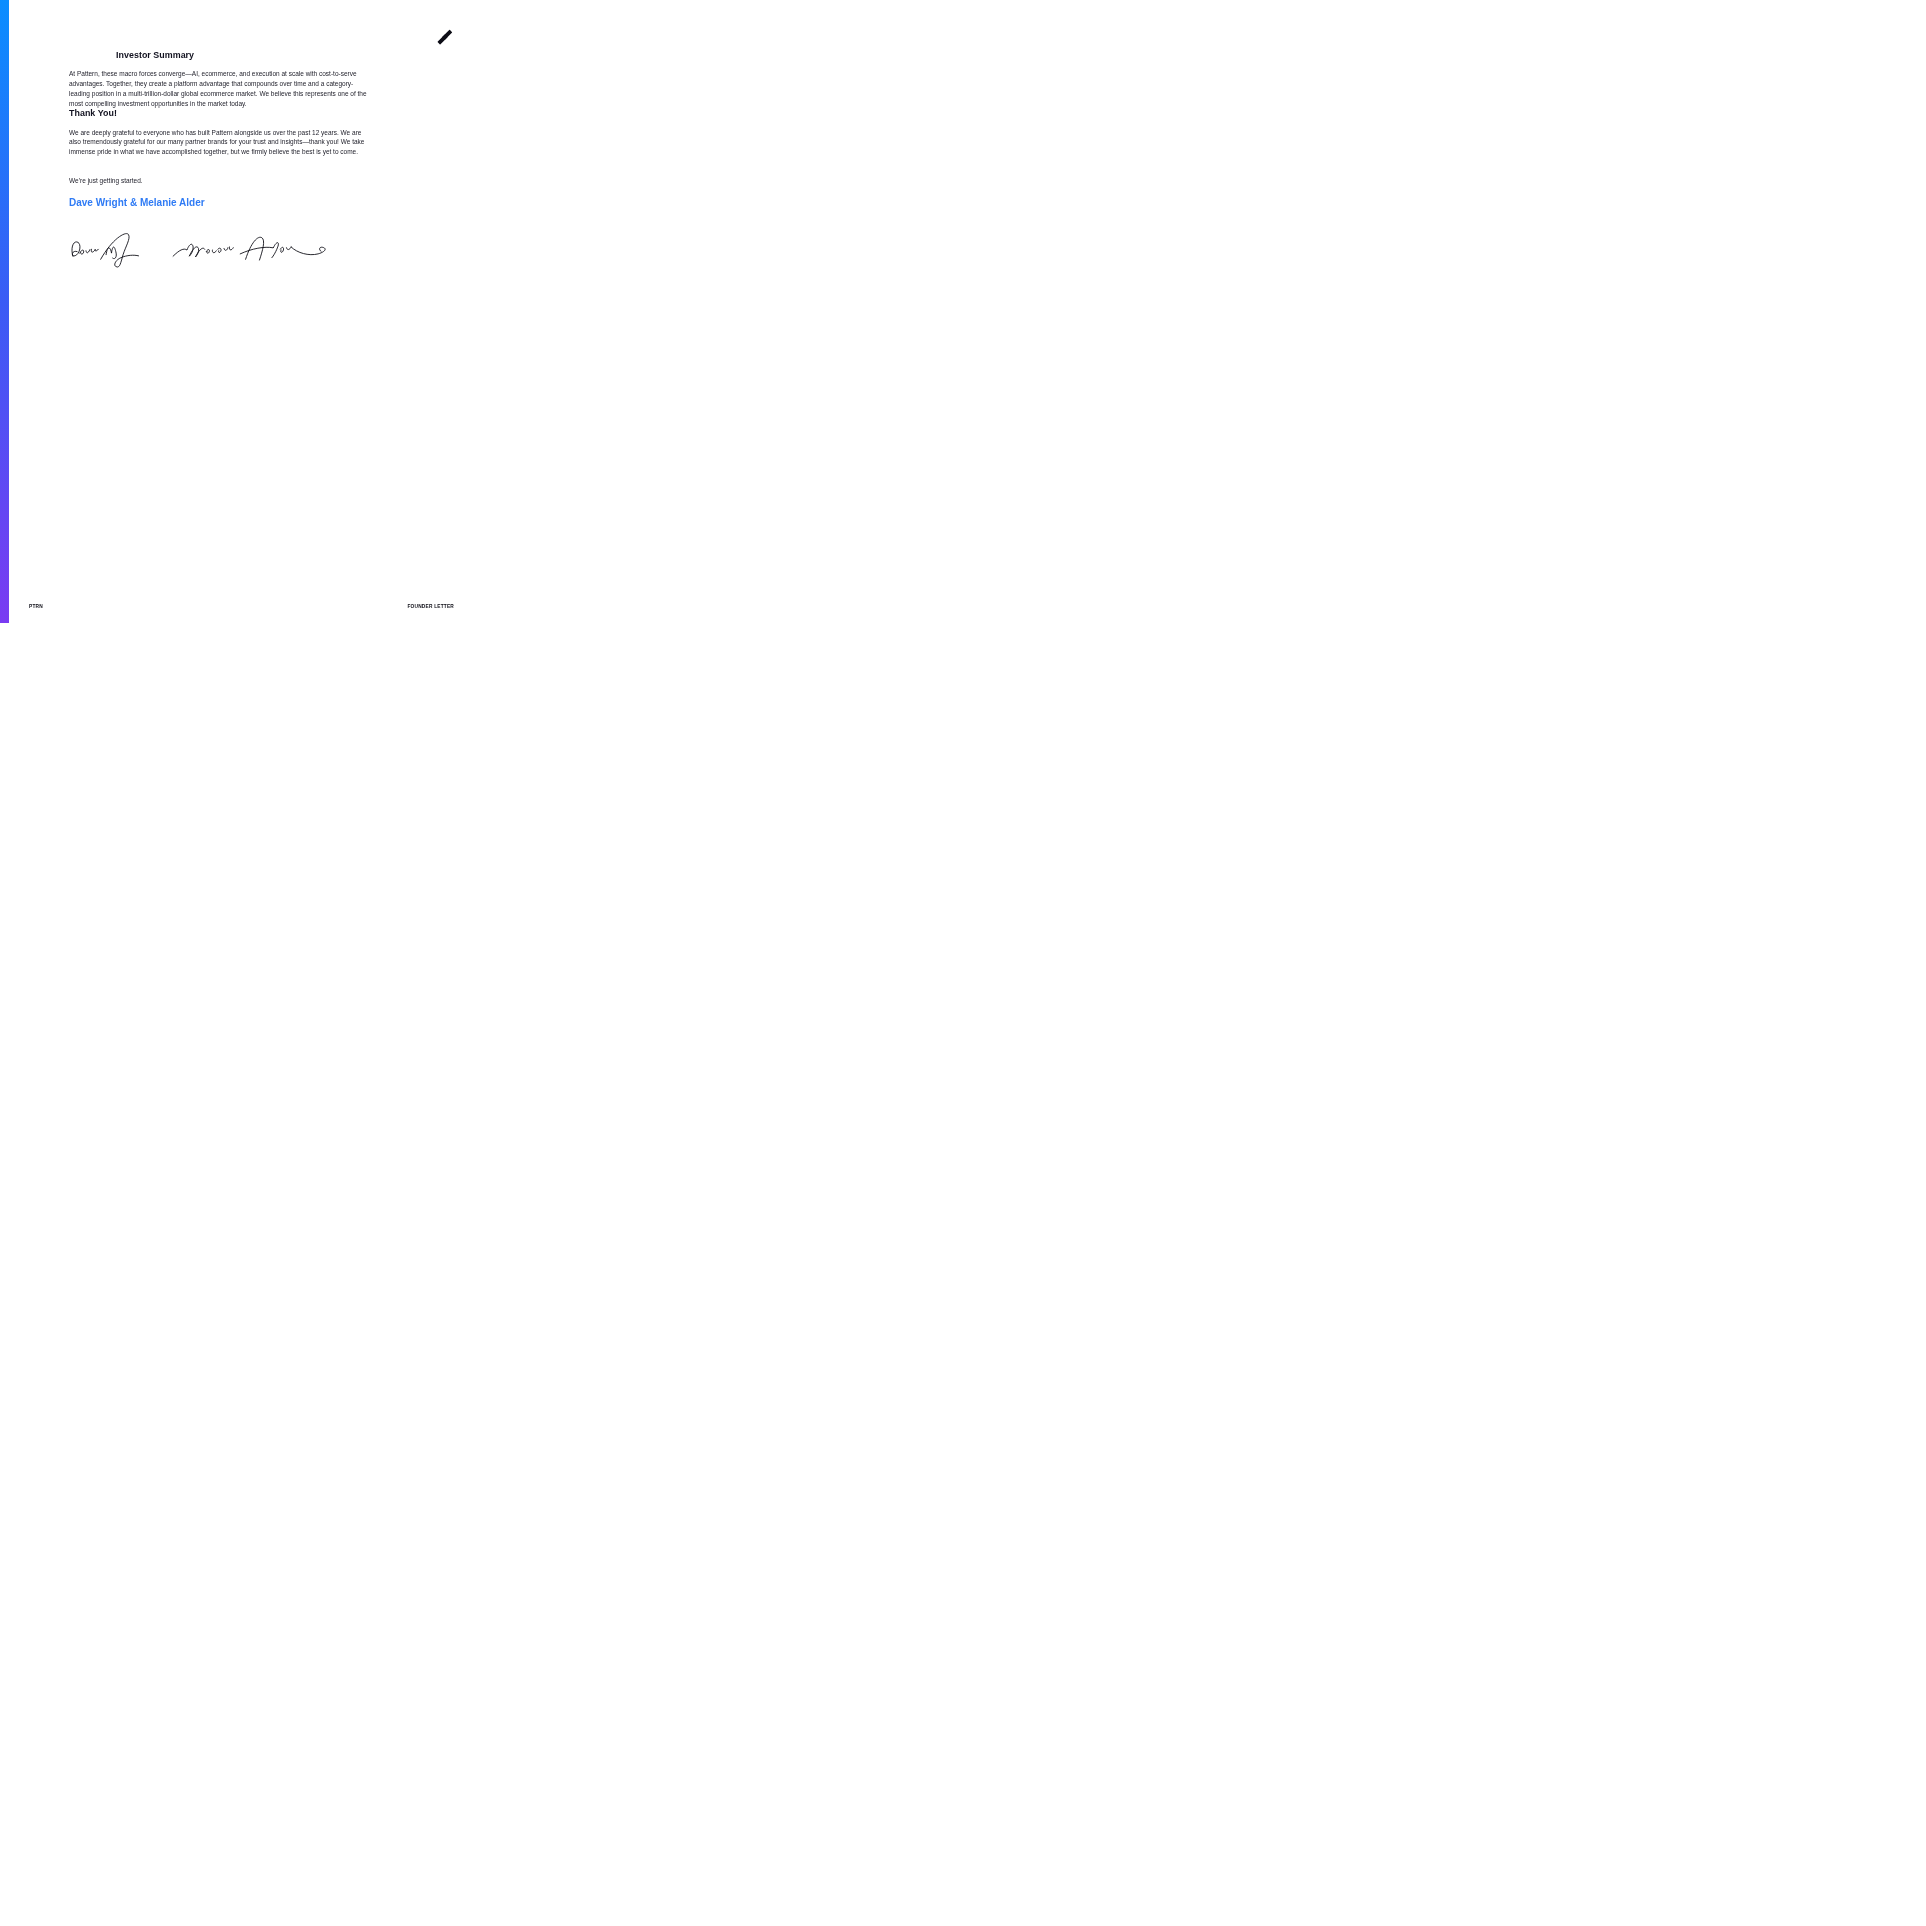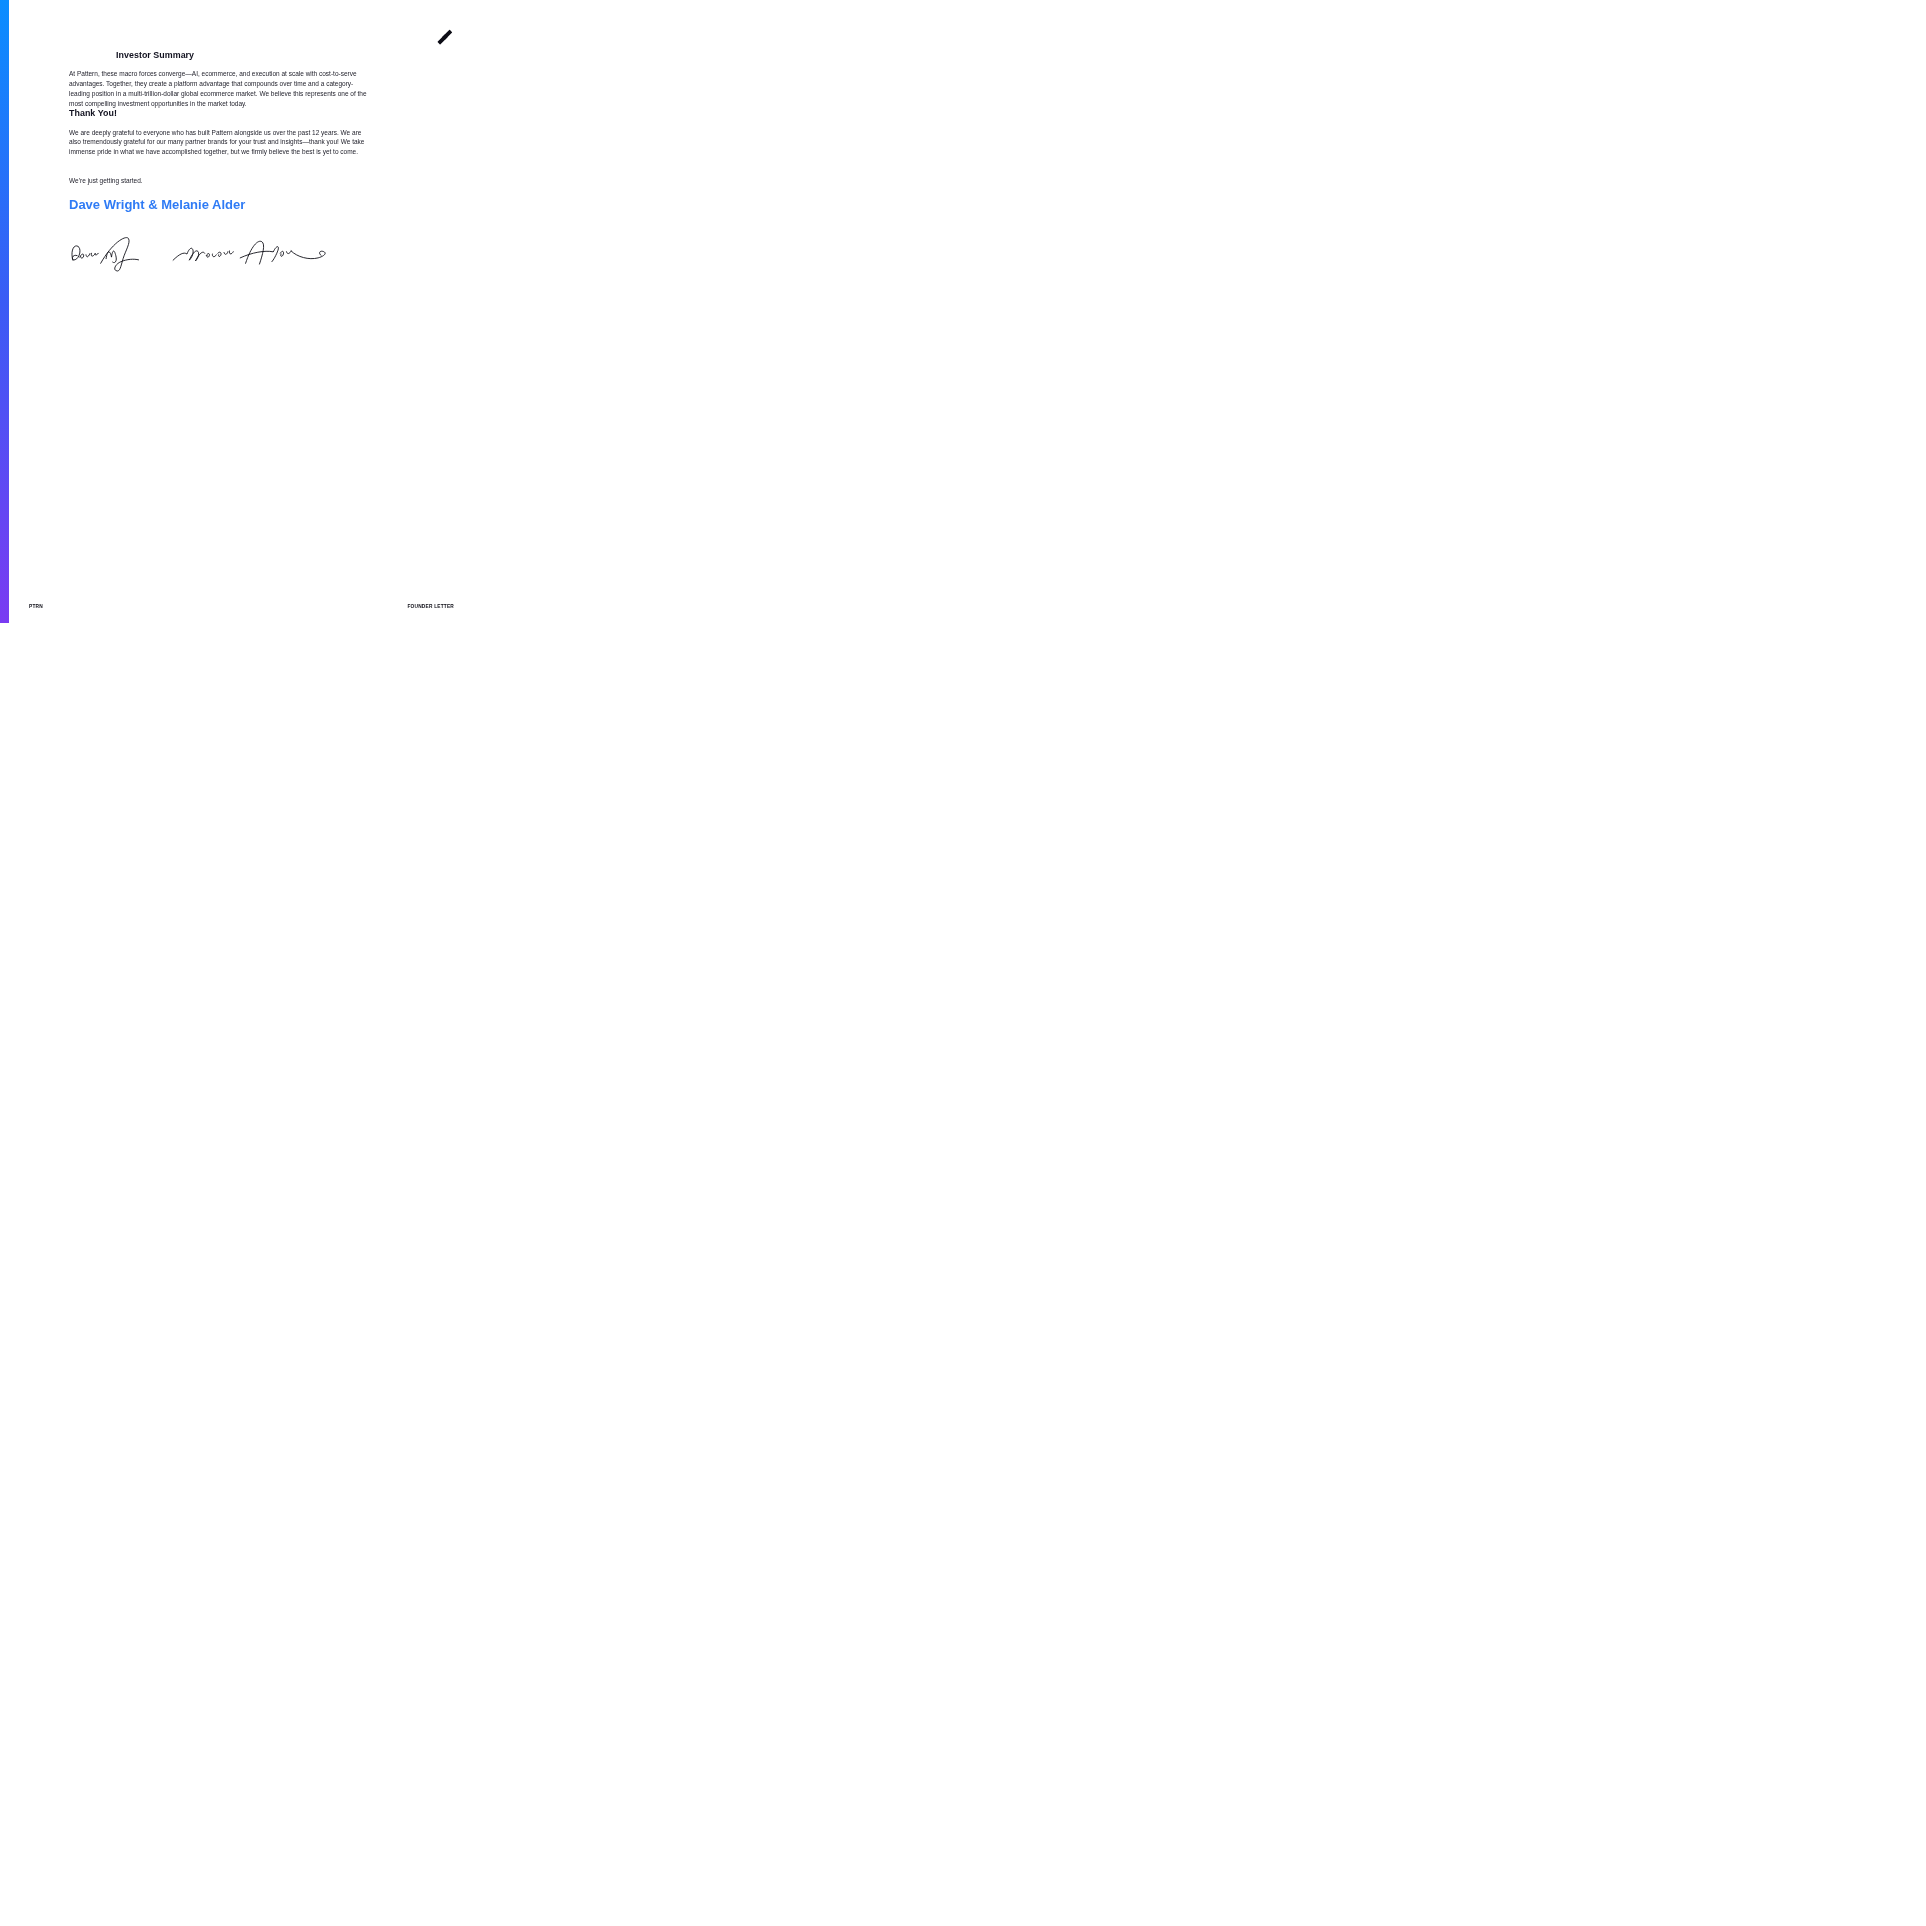--- a/index.html
+++ b/index.html
@@ -51,21 +51,21 @@
     margin:9.2px 0 0 0;
     font-size:6.5px;
     line-height:9.8px;
     color:#1d1d28;
   }
   .closing-line{
     margin-top:19px;
   }
   .signer-names{
     margin:10.8px 0 0 0;
-    font-size:13px;
+    font-size:10px;
     font-weight:600;
     color:var(--accent);
   }
   .signatures{
     margin-top:21px;
     display:flex;
     align-items:flex-start;
     gap:16px;
     height:51px;
   }

